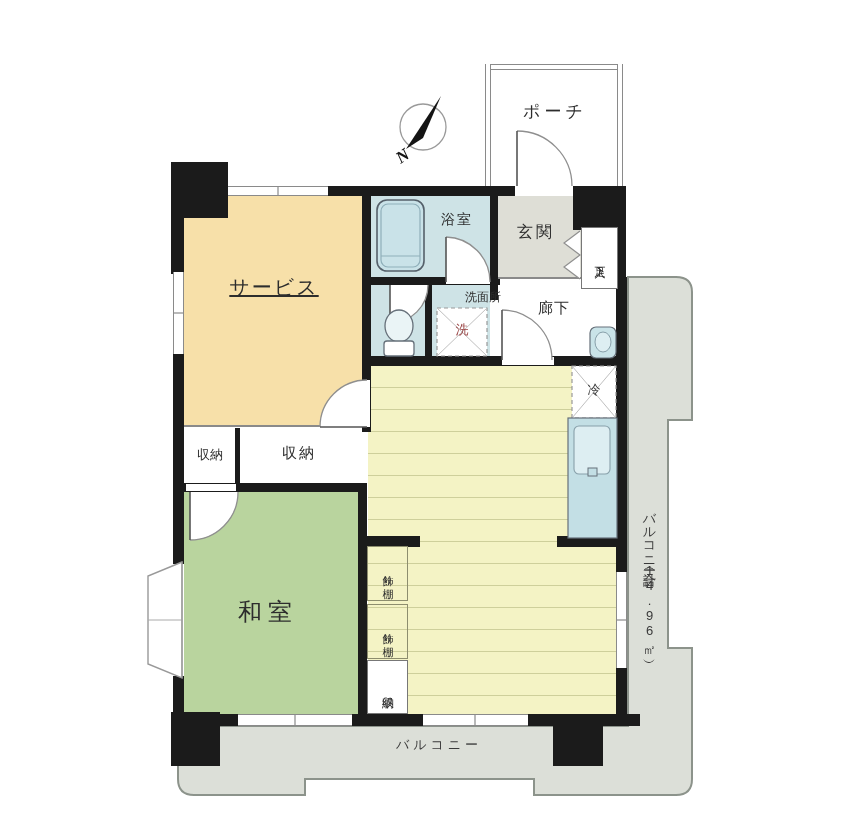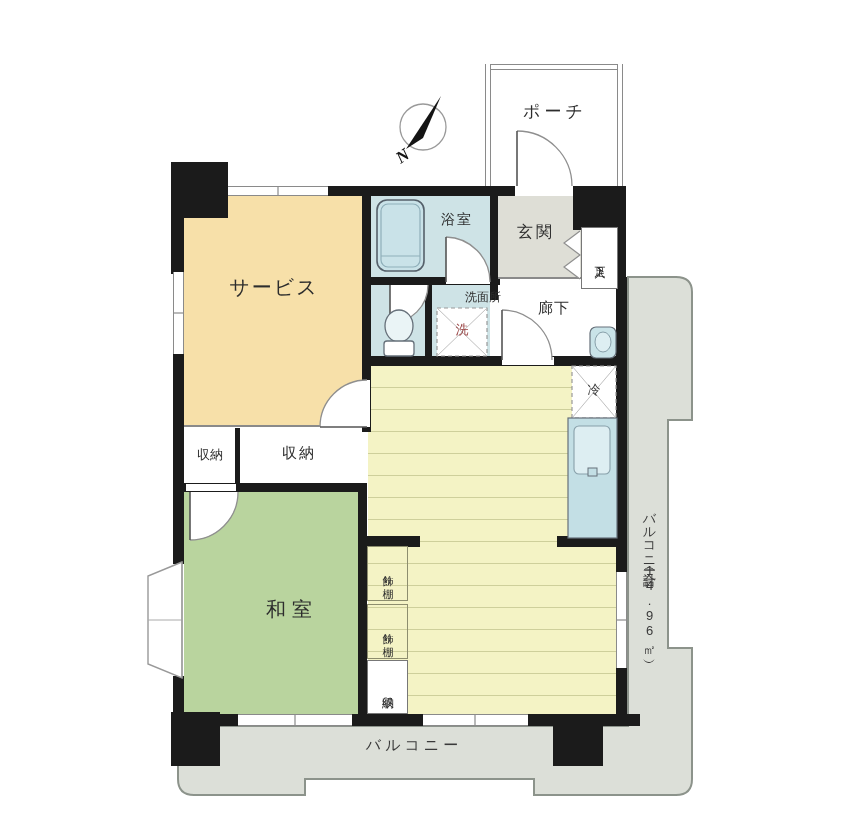--- a/index.html
+++ b/index.html
@@ -184,23 +184,23 @@
       <text x="396" y="163" font-size="17" font-style="italic" font-weight="bold" fill="#141414" transform="rotate(-35 400 156)" font-family="Liberation Serif, DejaVu Serif, serif">N</text>
     </g>
   </svg>
 
   <div class="lab" style="left:505px;top:100px;width:100px;font-size:17px;letter-spacing:4px;">ポーチ</div>
   <div class="lab" style="left:500px;top:222px;width:72px;font-size:16px;letter-spacing:3px;">玄関</div>
   <div class="lab" style="left:427px;top:211px;width:60px;font-size:14px;letter-spacing:2px;">浴室</div>
   <div class="lab" style="left:454px;top:289px;width:58px;font-size:12px;font-family:Liberation Mono, monospace;">洗面所</div>
   <div class="lab" style="left:528px;top:299px;width:52px;font-size:15px;letter-spacing:1px;">廊下</div>
   <div class="lab" style="left:195px;top:272px;width:158px;font-size:20px;letter-spacing:2px;line-height:1.5;">
-    <span style="display:block;">サービス</span>
-  </div>
-  <div class="lab" style="left:218px;top:596px;width:100px;font-size:20px;letter-spacing:6px;text-align:right;">和室</div>
+    <span style="display:block;text-decoration:underline;">サービス</span>
+  </div>
+  <div class="lab" style="left:218px;top:596px;width:100px;font-size:24px;letter-spacing:6px;">和室</div>
   <div class="lab" style="left:184px;top:446px;width:52px;font-size:13px;">収納</div>
   <div class="lab" style="left:248px;top:444px;width:102px;font-size:15px;letter-spacing:2px;">収納</div>
-  <div class="lab" style="left:339px;top:736px;width:150px;font-size:15px;letter-spacing:4px;color:#3a3a3a;">バルコニー</div>
+  <div class="lab" style="left:364px;top:736px;width:150px;font-size:13px;letter-spacing:4px;color:#3a3a3a;">バルコニー</div>
   <div class="lab vtext" style="left:632px;top:432px;width:26px;height:292px;font-size:13px;color:#3a3a3a;">バルコニー（合計14.96㎡）</div>
   <div class="lab" style="left:449px;top:321px;width:26px;font-size:13px;color:#9a4545;">洗</div>
   <div class="lab" style="left:582px;top:381px;width:24px;font-size:13px;color:#3a3a3a;">冷</div>
 
 </div>
 
 </body></html>

